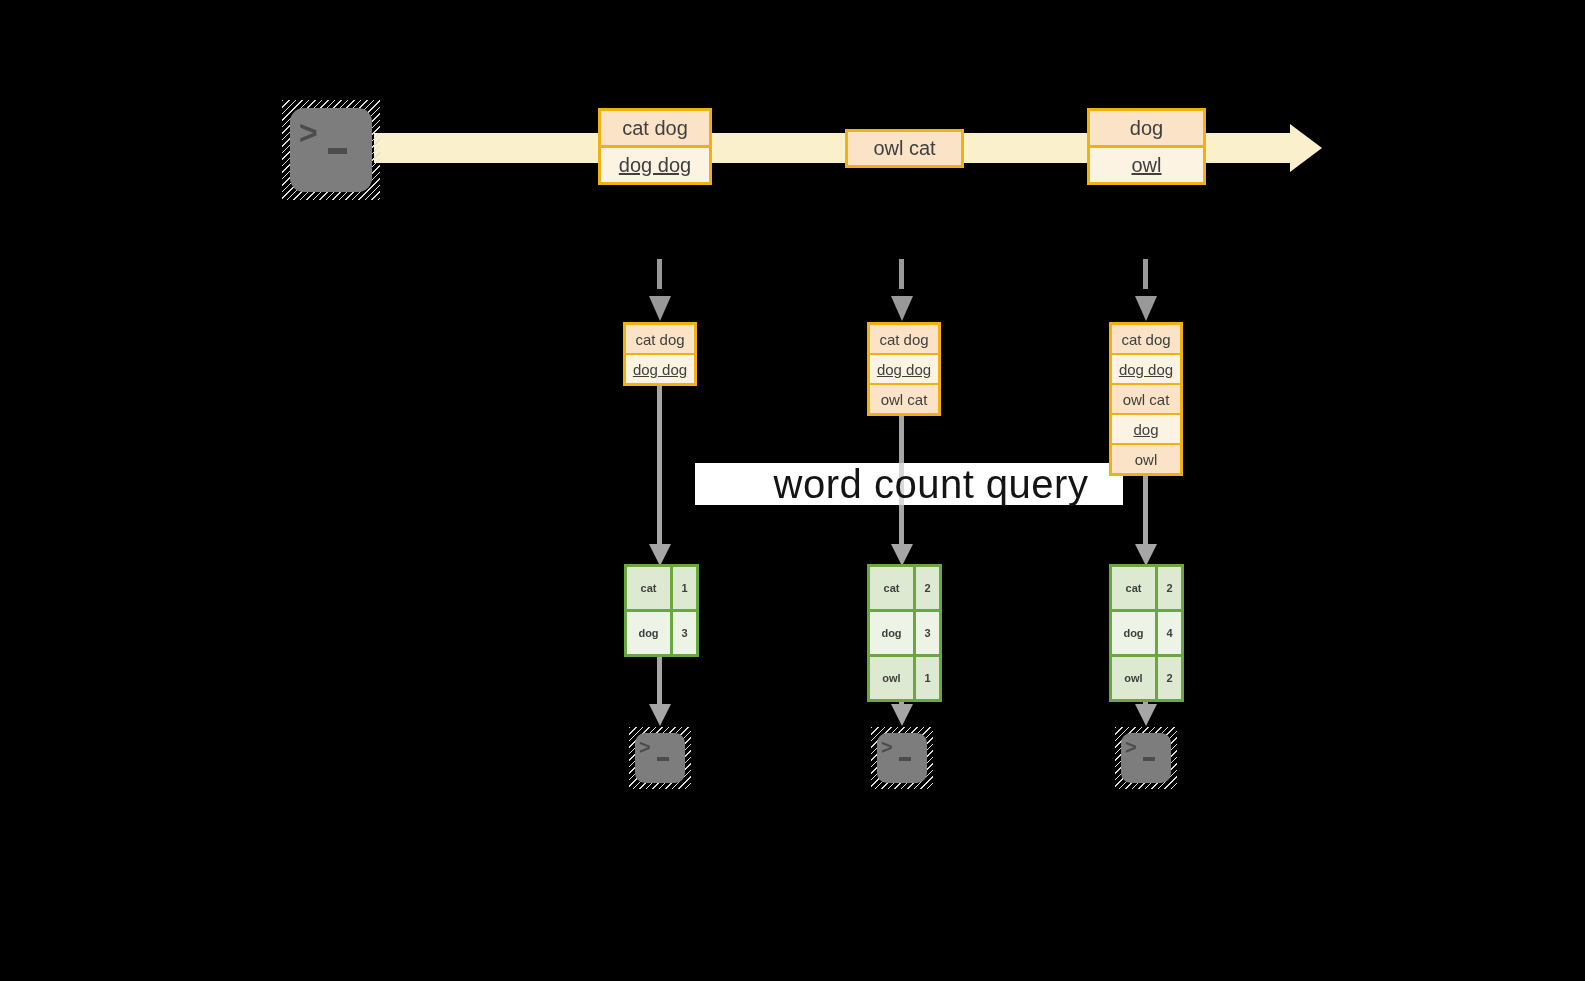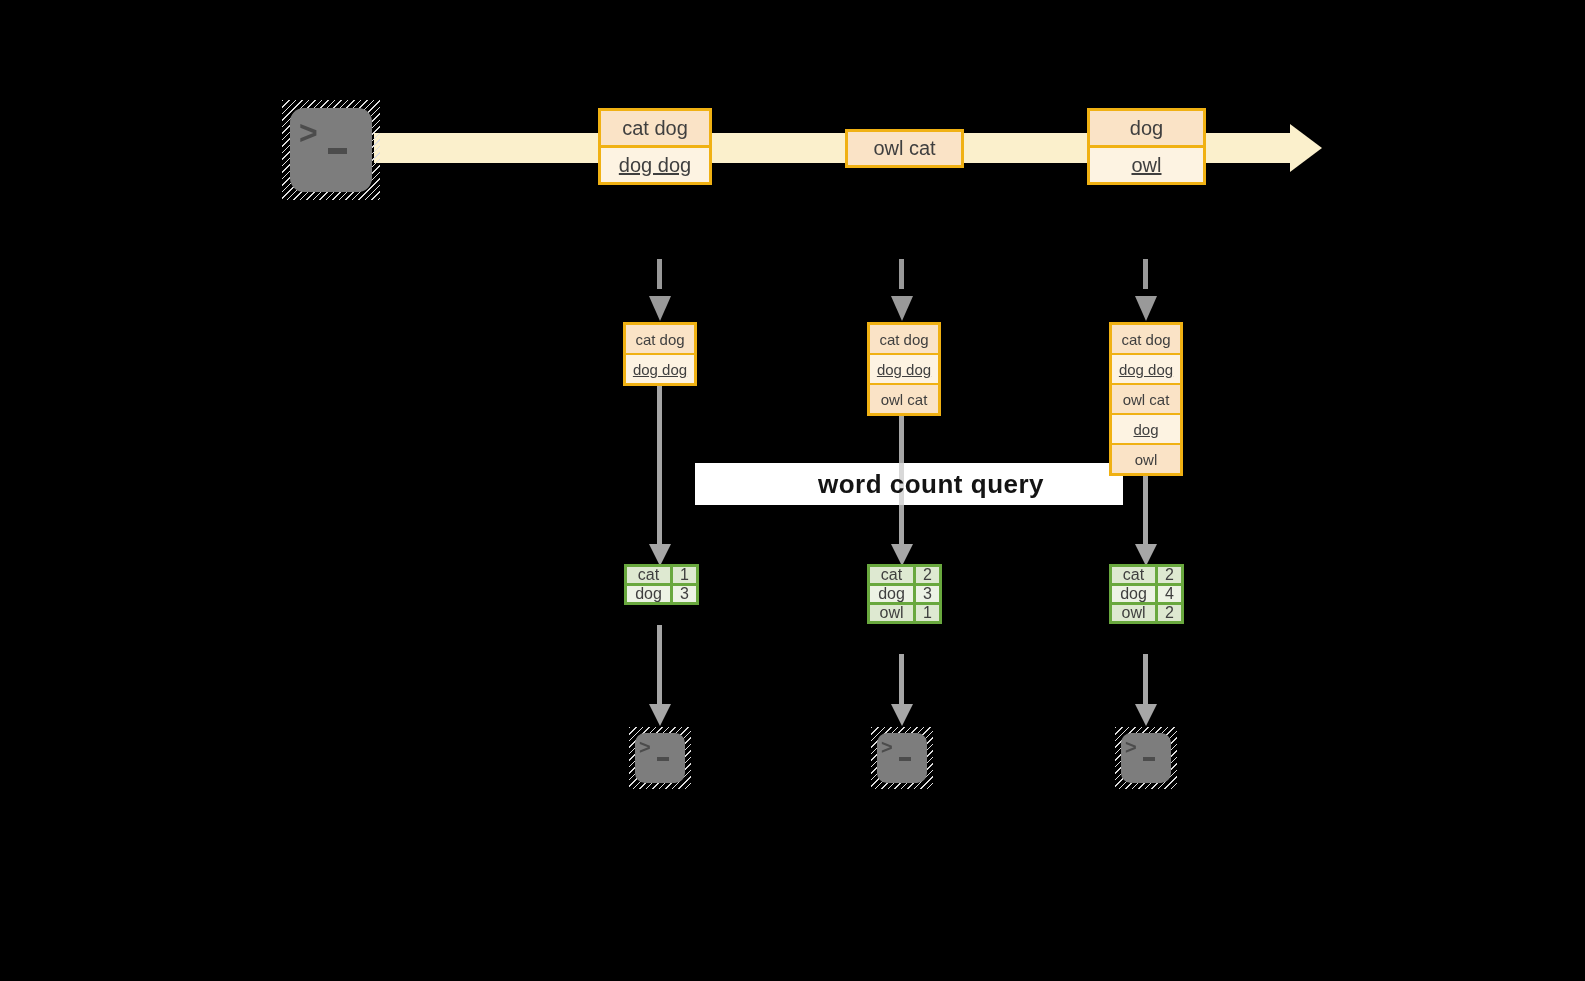--- a/index.html
+++ b/index.html
@@ -62,29 +62,29 @@
     font-size:15px; color:#3F3F3F;
   }
   .stack .srow + .srow { border-top:2px solid #F0B113; }
 
   
   .banner {
     position:absolute; left:695px; top:463px; width:428px; height:42px;
     background:#ffffff; display:flex; align-items:center; justify-content:center;
   }
   .banner-line { position:absolute; left:204px; top:0; width:5px; height:100%; background:#D8D8D8; }
-  .banner-text { position:relative; font-size:26px; font-weight:700; color:#141414; letter-spacing:0.5px;margin-left:44px; }
+  .banner-text { position:relative; font-size:40px; font-weight:400; color:#141414; letter-spacing:0.5px;margin-left:44px; }
 
   
   .wtable { position:absolute; top:564px; border:3px solid #69A83E; }
   .trow { display:flex; }
   .trow + .trow { border-top:3px solid #69A83E; }
   .tword, .tcount {
-    height:16px; display:flex; align-items:center; justify-content:center;
-    font-size:16px; color:#3F3F3F;
+    height:42px; display:flex; align-items:center; justify-content:center;
+    font-size:11px; color:#3F3F3F;font-weight:bold;
   }
   .tword { width:43px; border-right:3px solid #69A83E; }
   .tcount { width:23px; }
 </style>
 </head>
 <body>
 
 <div class="canvas">
 
   <div class="stream-band"></div>

